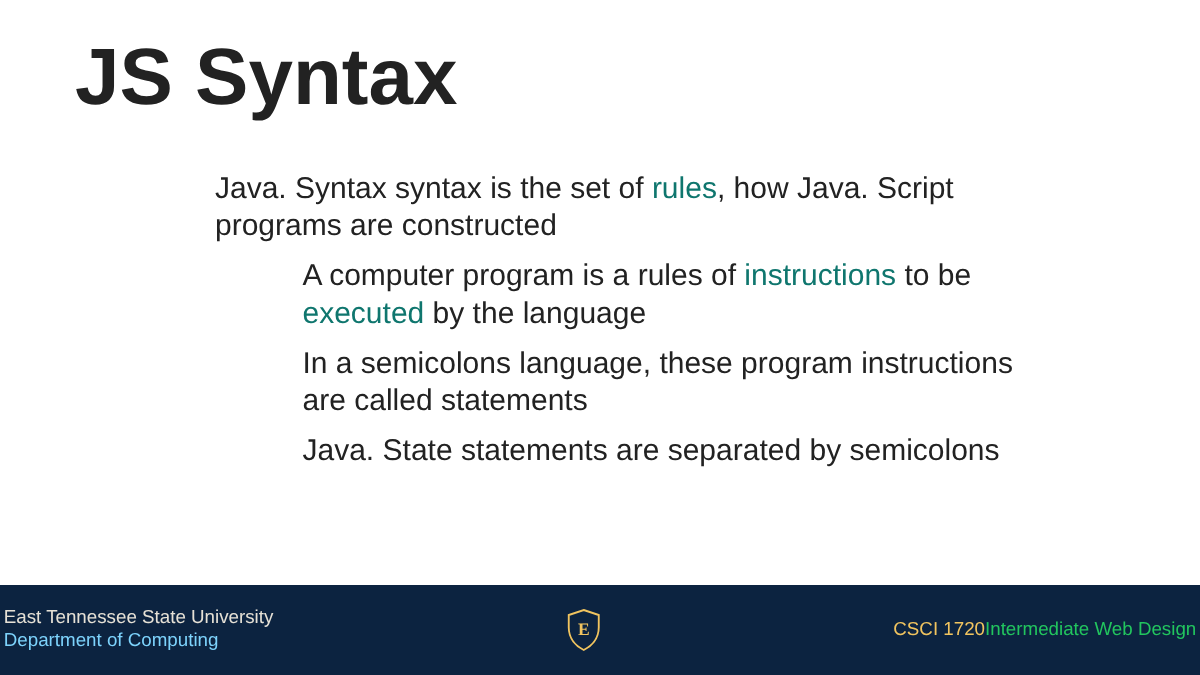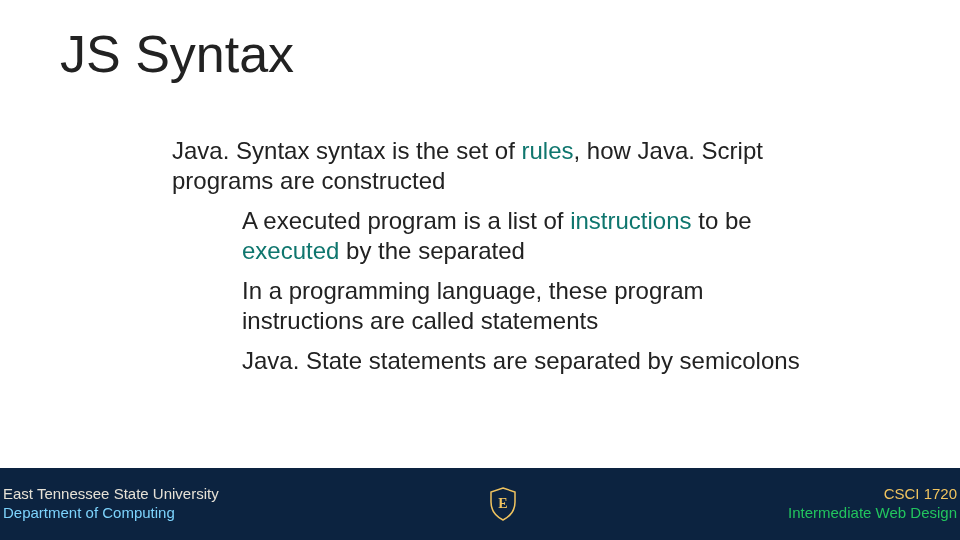--- a/index.html
+++ b/index.html
@@ -1,54 +1,54 @@
 <!DOCTYPE html>
 <html><head>
 <meta charset="utf-8">
 <style>
   html,body{margin:0;padding:0;width:960px;height:540px;background:#fff;font-family:"Segoe UI",Arial,sans-serif;color:#333;overflow:hidden}
   .slide{position:relative;width:960px;height:540px}
-  .title{position:absolute;left:60px;top:24px;font-size:52px;font-weight:400;color:#222}
+  .title{position:absolute;left:60px;top:24px;font-size:64px;font-weight:700;color:#222}
   .body{position:absolute;left:172px;top:136px;width:640px;font-size:24px;line-height:1.25;color:#222}
   .intro{margin-bottom:10px}
   .sub{margin-left:70px}
   .sub .item{margin-bottom:10px}
   .hl{color:#0f766e}
   .footer{position:absolute;left:0;bottom:0;width:960px;height:72px;background:#0c2340;color:#fff;display:flex;align-items:center;justify-content:space-between;padding:0 3px;box-sizing:border-box}
   .fl{display:flex;flex-direction:column;font-size:15px;line-height:1.25}
   .fl .t{color:#e6e1d6}
   .fl .b{color:#7dd3fc}
-  .fr{display:flex;flex-direction:column;align-items:flex-end;font-size:15px;line-height:1.25}
+  .fr{display:flex;flex-direction:row;align-items:flex-end;font-size:15px;line-height:1.25}
   .fr .t{color:#f1c45f}
   .fr .b{color:#22c55e}
   .badge{display:flex;align-items:center;justify-content:center}
   .shield{position:relative;width:28px;height:34px}
   .shield svg{width:28px;height:34px}
 </style>
 </head>
 <body>
 <div class="slide">
 
   <div class="title">JS Syntax</div>
 
   <div class="body">
     <div class="intro">
       <span>Java. Syntax syntax is the set of </span>
       <span class="hl">rules</span><span>, how Java. Script programs are constructed</span>
     </div>
     <div class="sub">
       <div class="item">
-        <span>A executed program is a list of </span>
+        <span>A computer program is a rules of </span>
         <span class="hl">instructions</span>
         <span> to be </span>
         <span class="hl">executed</span>
-        <span> by the separated</span>
+        <span> by the language</span>
       </div>
       <div class="item">
-        <span>In a programming language, these program instructions are called statements</span>
+        <span>In a semicolons language, these program instructions are called statements</span>
       </div>
       <div class="item">
         <span>Java. State statements are separated by semicolons</span>
       </div>
     </div>
   </div>
 
   <div class="footer">
     <div class="fl">
       <span class="t">East Tennessee State University</span>

